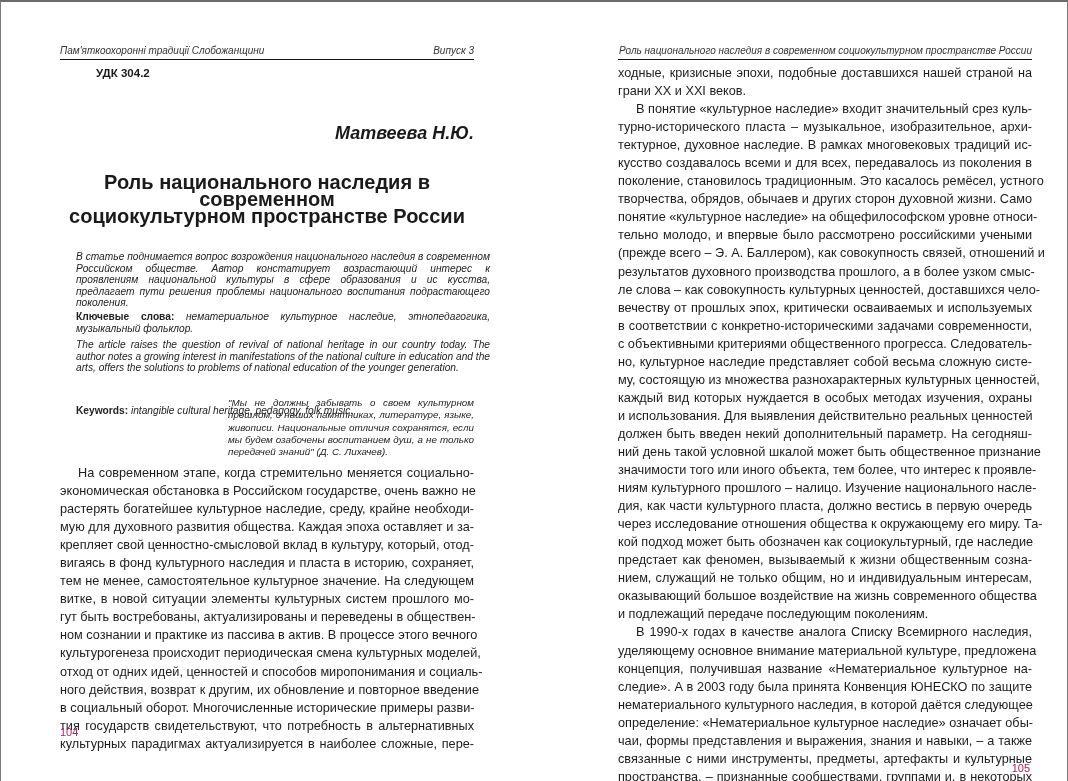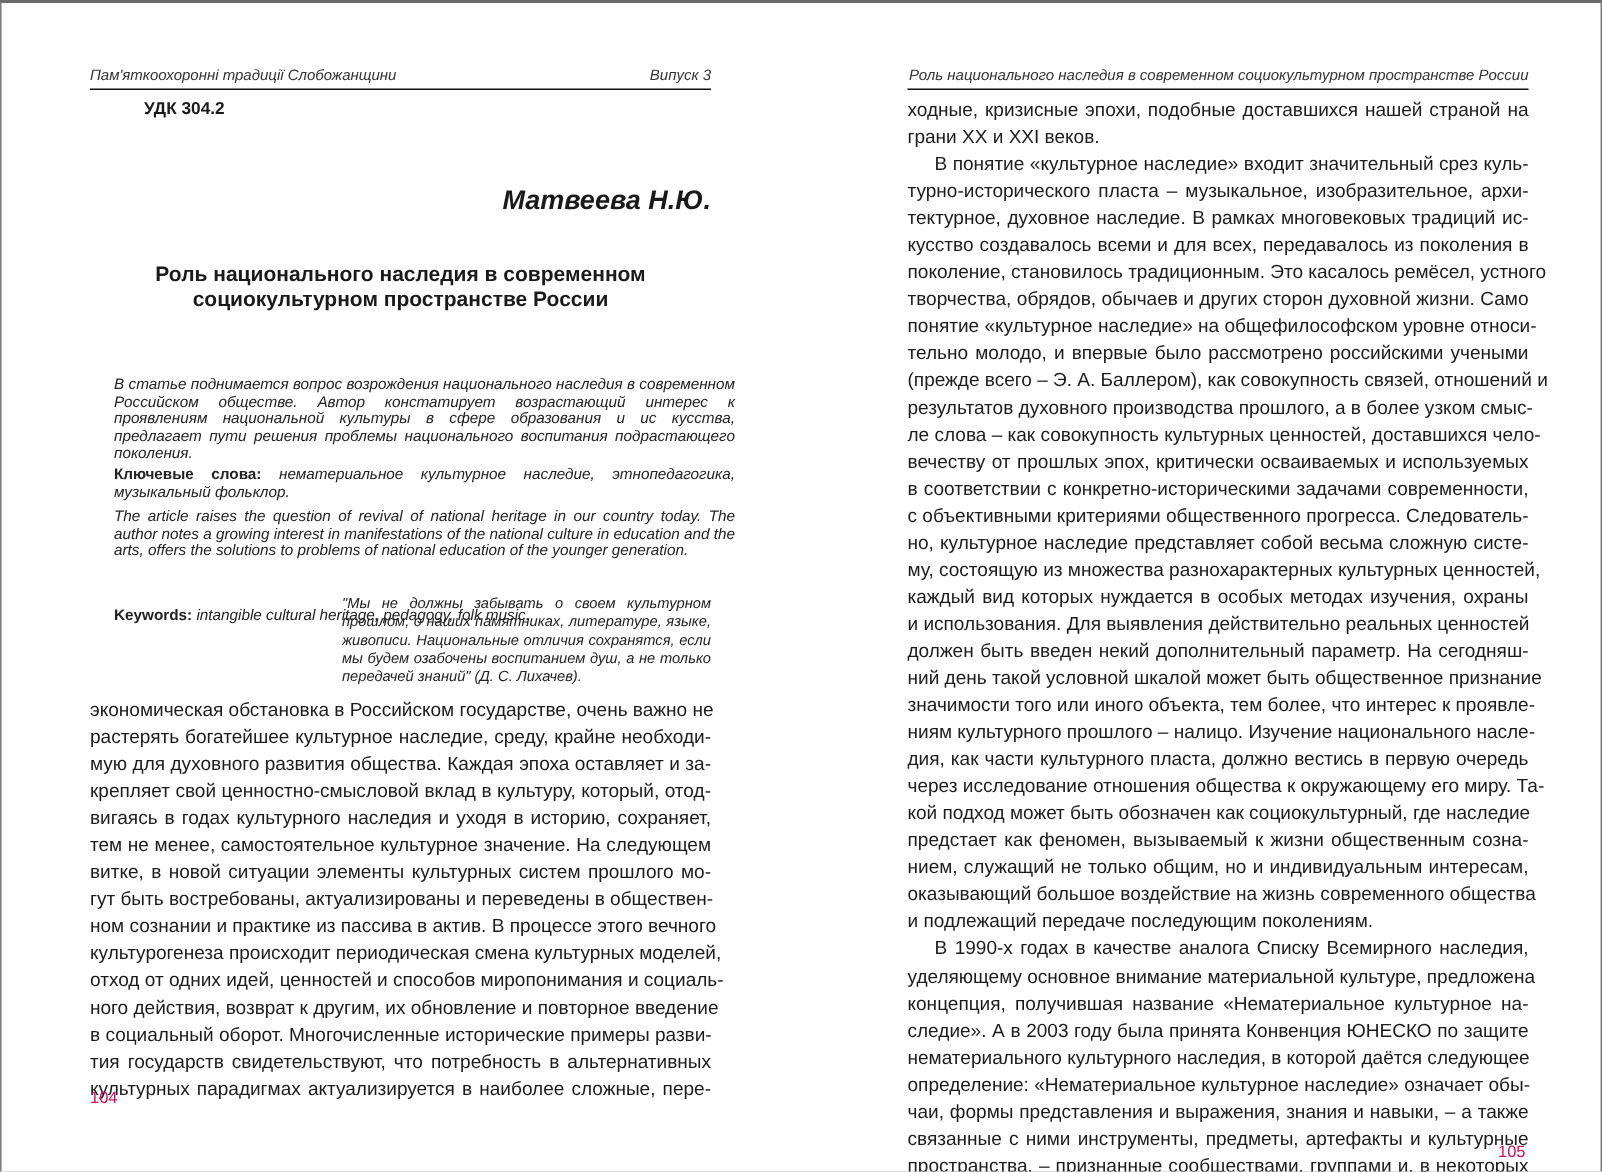--- a/index.html
+++ b/index.html
@@ -2,31 +2,31 @@
 <html><head>
 <meta charset="utf-8">
 <style>
   html, body { margin: 0; padding: 0; background: #ffffff; }
   body { width: 1068px; height: 781px; position: relative; overflow: hidden;
          font-family: "Liberation Sans", sans-serif; color: #1a1a1a; }
   .frame { position: absolute; left: 0; top: 0; width: 1066px; height: 779px;
            border: 1px solid #7a7a7a; border-top: 2px solid #6a6a6a; box-sizing: content-box; }
   .page { position: absolute; top: 0; height: 776px; }
   .page.left { left: 60px; width: 414px; }
-  .page.right { left: 605px; width: 414px; text-decoration: underline; }
+  .page.right { left: 618px; width: 414px; text-decoration: underline; }
 
   .running-header { position: absolute; top: 40px; left: 0; width: 100%; height: 16px;
     border-bottom: 1px solid #111; font-size: 10px; font-style: italic; color: #333;
     display: flex; justify-content: space-between; align-items: flex-end; padding-bottom: 3px; box-sizing: content-box; }
   .page.right .running-header { justify-content: flex-end; }
 
   .udk { position: absolute; top: 67px; left: 10px; font-weight: bold; font-size: 11.5px; margin-left: 26px; }
   .author { position: absolute; top: 123px; right: 0; font-weight: bold; font-style: italic; font-size: 18px; }
   .title { position: absolute; top: 174px; left: 0; width: 100%; text-align: center;
-           font-weight: bold; font-size: 14px; line-height: 17px; }
+           font-weight: bold; font-size: 20px; line-height: 17px; }
 
   .abstract { position: absolute; left: 0; width: 100%; font-size: 10.2px; line-height: 11.6px;
               font-style: italic; text-align: justify; color: #222; margin: 16px; }
   .abstract .kw-label { font-style: normal; font-weight: bold; }
   .a1 { top: 235px; }
   .a2 { top: 295px; }
   .a3 { top: 323px; }
   .a4 { top: 389px; }
 
   .epigraph { position: absolute; top: 397px; left: 168px; width: 246px; font-size: 9.8px;
@@ -64,25 +64,26 @@
   </div>
 
   <p class="abstract a1">В статье поднимается вопрос возрождения национального наследия в современном Российском обществе. Автор констатирует возрастающий интерес к проявлениям национальной культуры в сфере образования и ис кусства, предлагает пути решения проблемы национального воспитания подрастающего поколения.</p>
   <p class="abstract a2"><span class="kw-label">Ключевые слова:</span><span> нематериальное культурное наследие, этнопедагогика, музыкальный фольклор.</span></p>
   <p class="abstract a3">The article raises the question of revival of national heritage in our country today. The author notes a growing interest in manifestations of the national culture in education and the arts, offers the solutions to problems of national education of the younger generation.</p>
   <p class="abstract a4"><span class="kw-label">Keywords:</span><span> intangible cultural heritage, pedagogy, folk music.</span></p>
 
   <p class="epigraph">"Мы не должны забывать о своем культурном прошлом, о наших памятниках, литературе, языке, живописи. Национальные отличия сохранятся, если мы будем озабочены воспитанием душ, а не только передачей знаний" (Д. С. Лихачев).</p>
 
   <div class="body-text lb" id="left-body">
+      <span class="line indent">На современном этапе, когда стремительно меняется социально-</span>
       <span class="line">экономическая обстановка в Российском государстве, очень важно не</span>
       <span class="line">растерять богатейшее культурное наследие, среду, крайне необходи-</span>
       <span class="line">мую для духовного развития общества. Каждая эпоха оставляет и за-</span>
       <span class="line">крепляет свой ценностно-смысловой вклад в культуру, который, отод-</span>
-      <span class="line">вигаясь в годах культурного наследия и уходя в историю, сохраняет,</span>
+      <span class="line">вигаясь в фонд культурного наследия и пласта в историю, сохраняет,</span>
       <span class="line">тем не менее, самостоятельное культурное значение. На следующем</span>
       <span class="line">витке, в новой ситуации элементы культурных систем прошлого мо-</span>
       <span class="line">гут быть востребованы, актуализированы и переведены в обществен-</span>
       <span class="line">ном сознании и практике из пассива в актив. В процессе этого вечного</span>
       <span class="line">культурогенеза происходит периодическая смена культурных моделей,</span>
       <span class="line">отход от одних идей, ценностей и способов миропонимания и социаль-</span>
       <span class="line">ного действия, возврат к другим, их обновление и повторное введение</span>
       <span class="line">в социальный оборот. Многочисленные исторические примеры разви-</span>
       <span class="line">тия государств свидетельствуют, что потребность в альтернативных</span>
       <span class="line">культурных парадигмах актуализируется в наиболее сложные, пере-</span>

